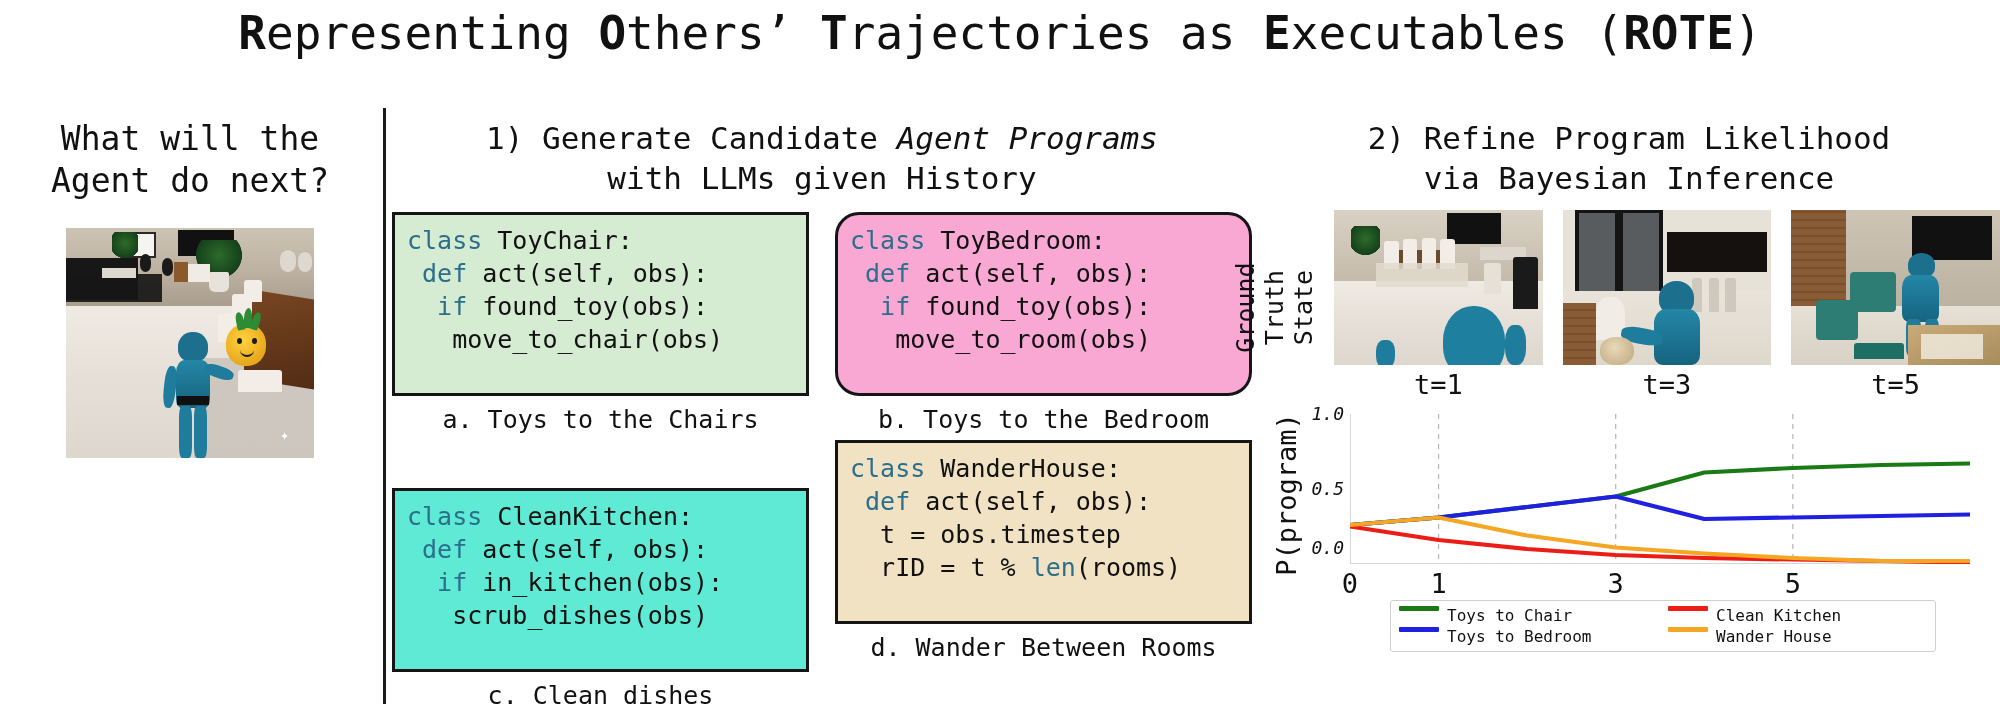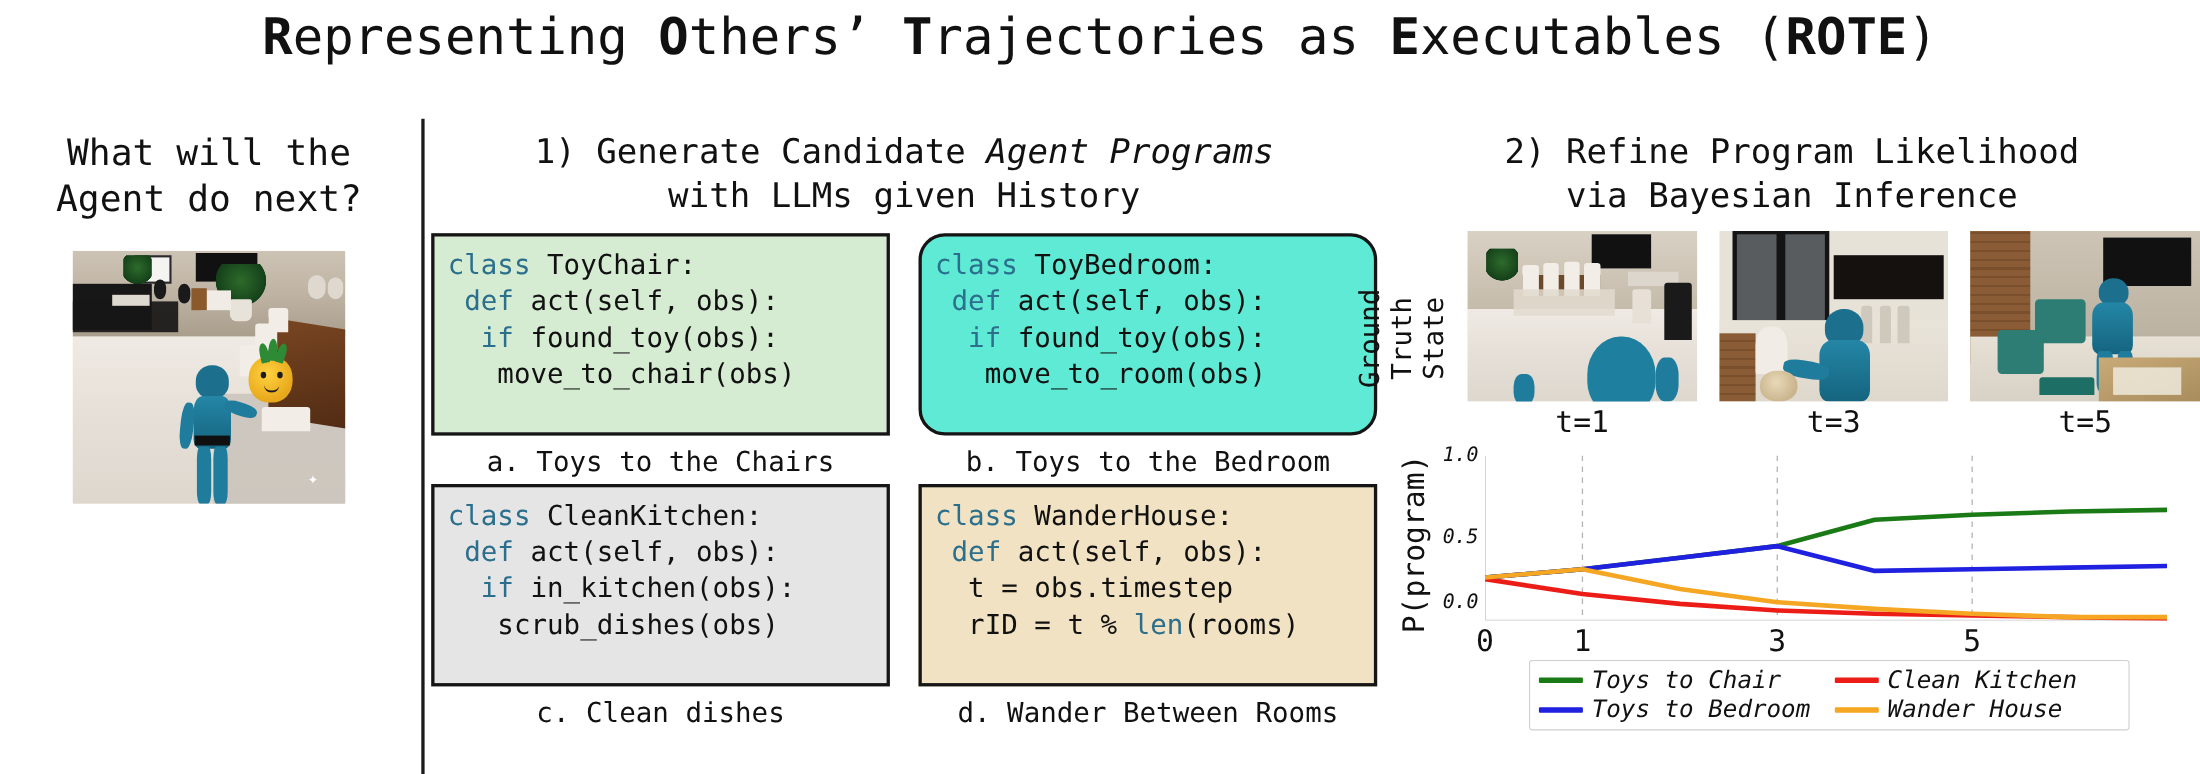--- a/index.html
+++ b/index.html
@@ -84,21 +84,21 @@
   #ylabel span{display:block;transform:rotate(-90deg);white-space:nowrap;font-size:27px;}
   #plot{position:absolute;left:92px;top:0;width:620px;height:150px;}
   .ytick{position:absolute;right:100%;margin-right:6px;transform:translateY(-52%);
          font-size:18px;white-space:nowrap;font-style:italic;}
   .xtick{position:absolute;top:100%;margin-top:4px;transform:translateX(-50%);
          font-size:27px;}
   #legend{position:absolute;left:132px;top:186px;width:546px;
           border:1px solid #cfcfcf;background:#fff;border-radius:3px;
           padding:5px 8px;box-sizing:border-box;
           display:grid;grid-template-columns:1fr 1fr;row-gap:2px;column-gap:10px;}
-  .leg-item{display:flex;align-items:center;gap:8px;font-size:22px;font-style:italic;}
+  .leg-item{display:flex;align-items:flex-start;gap:8px;font-size:16px;}
   .leg-swatch{width:40px;height:5px;border-radius:1px;flex:none;}
 </style>
 </head>
 <body>
 
 <div id="title"><b>R</b><span>epresenting </span><b>O</b><span>thers’ </span><b>T</b><span>rajectories as </span><b>E</b><span>xecutables (</span><b>ROTE</b><span>)</span></div>
 
 <div id="divider"></div>
 
 <div id="left-col">
@@ -165,29 +165,29 @@
   <div class="card-grid">
     <div class="card">
       <div class="code" style="background: rgb(214, 236, 210);"><span class="kw">class </span><span>ToyChair:</span>
 <span class="kw"> def </span><span>act(self, obs):</span>
 <span class="kw">  if </span><span>found_toy(obs):</span>
 <span>   move_to_chair(obs)</span>
 </div>
       <div class="cap">a. Toys to the Chairs</div>
     </div>
     <div class="card">
-      <div class="code" style="background: #5eead4; border-radius: 24px;"><span class="kw">class </span><span>ToyBedroom:</span>
+      <div class="code" style="background: #f9a8d4; border-radius: 24px;"><span class="kw">class </span><span>ToyBedroom:</span>
 <span class="kw"> def </span><span>act(self, obs):</span>
 <span class="kw">  if </span><span>found_toy(obs):</span>
 <span>   move_to_room(obs)</span>
 </div>
       <div class="cap">b. Toys to the Bedroom</div>
     </div>
     <div class="card">
-      <div class="code" style="background: #e5e5e5;"><span class="kw">class </span><span>CleanKitchen:</span>
+      <div class="code" style="background: #5eead4; margin-top: 48px;"><span class="kw">class </span><span>CleanKitchen:</span>
 <span class="kw"> def </span><span>act(self, obs):</span>
 <span class="kw">  if </span><span>in_kitchen(obs):</span>
 <span>   scrub_dishes(obs)</span>
 </div>
       <div class="cap">c. Clean dishes</div>
     </div>
     <div class="card">
       <div class="code" style="background: rgb(240, 226, 194);"><span class="kw">class </span><span>WanderHouse:</span>
 <span class="kw"> def </span><span>act(self, obs):</span>
 <span>  t = obs.timestep</span>

